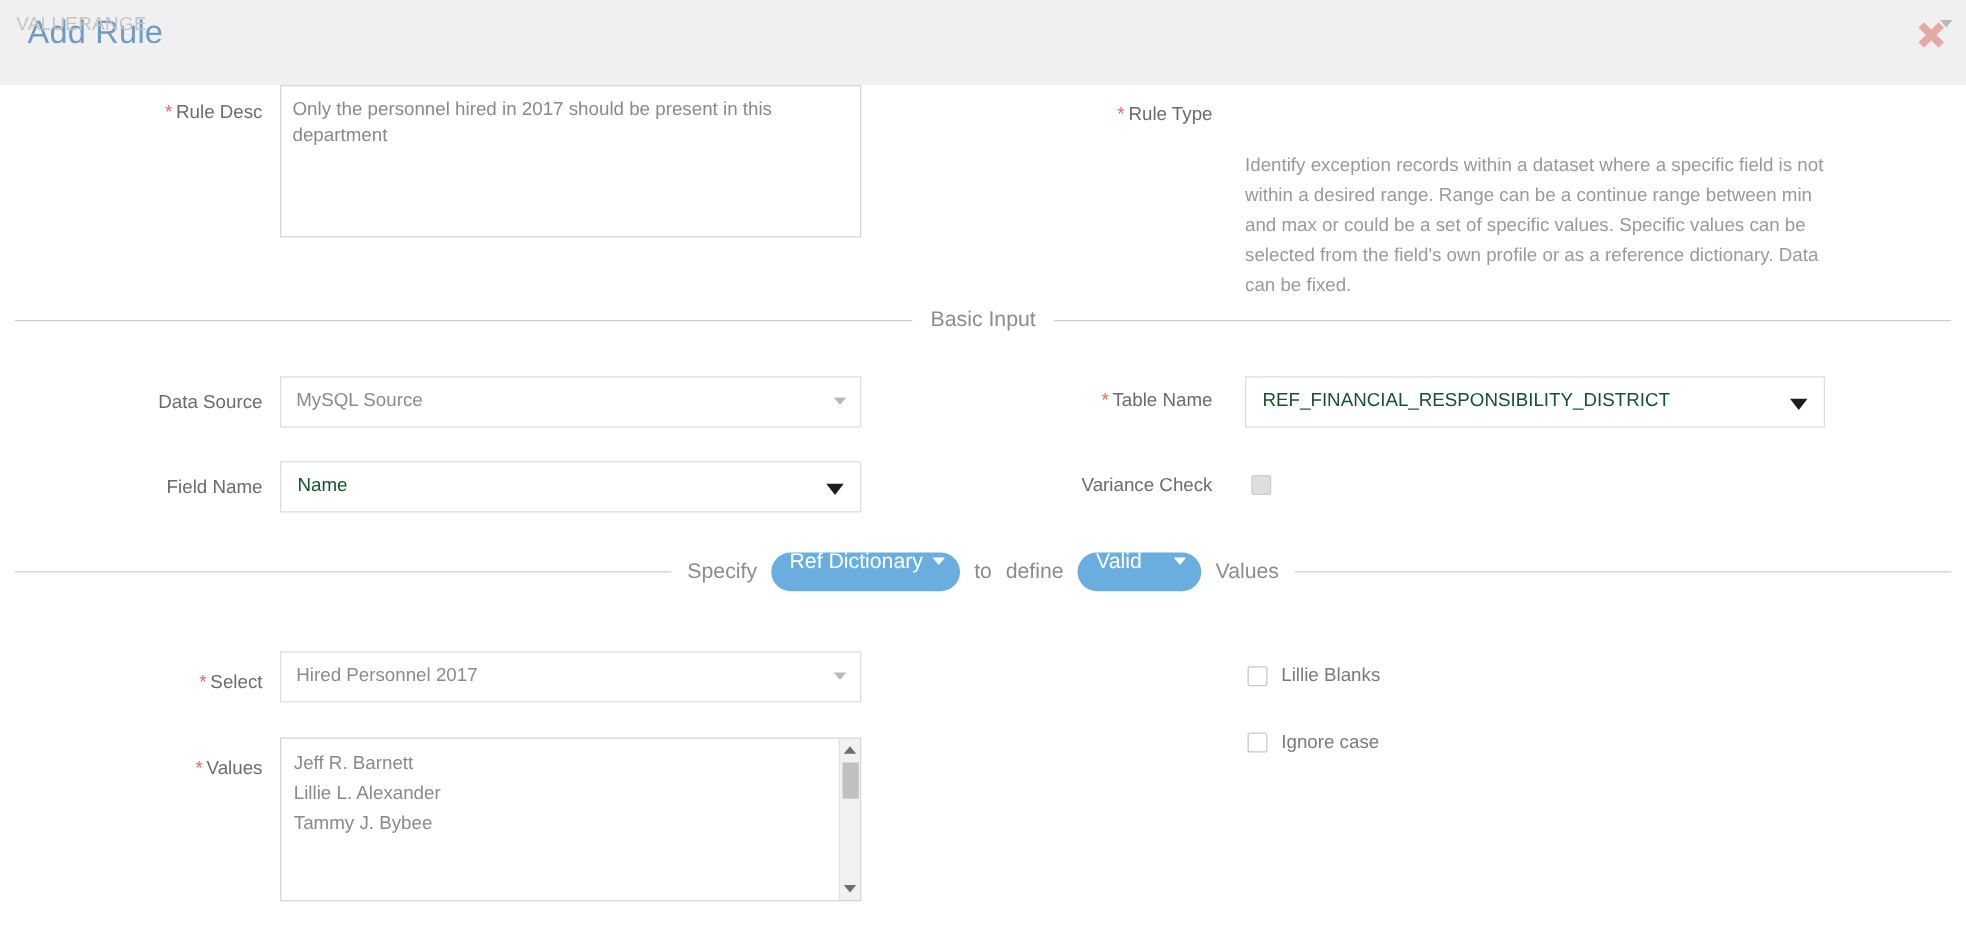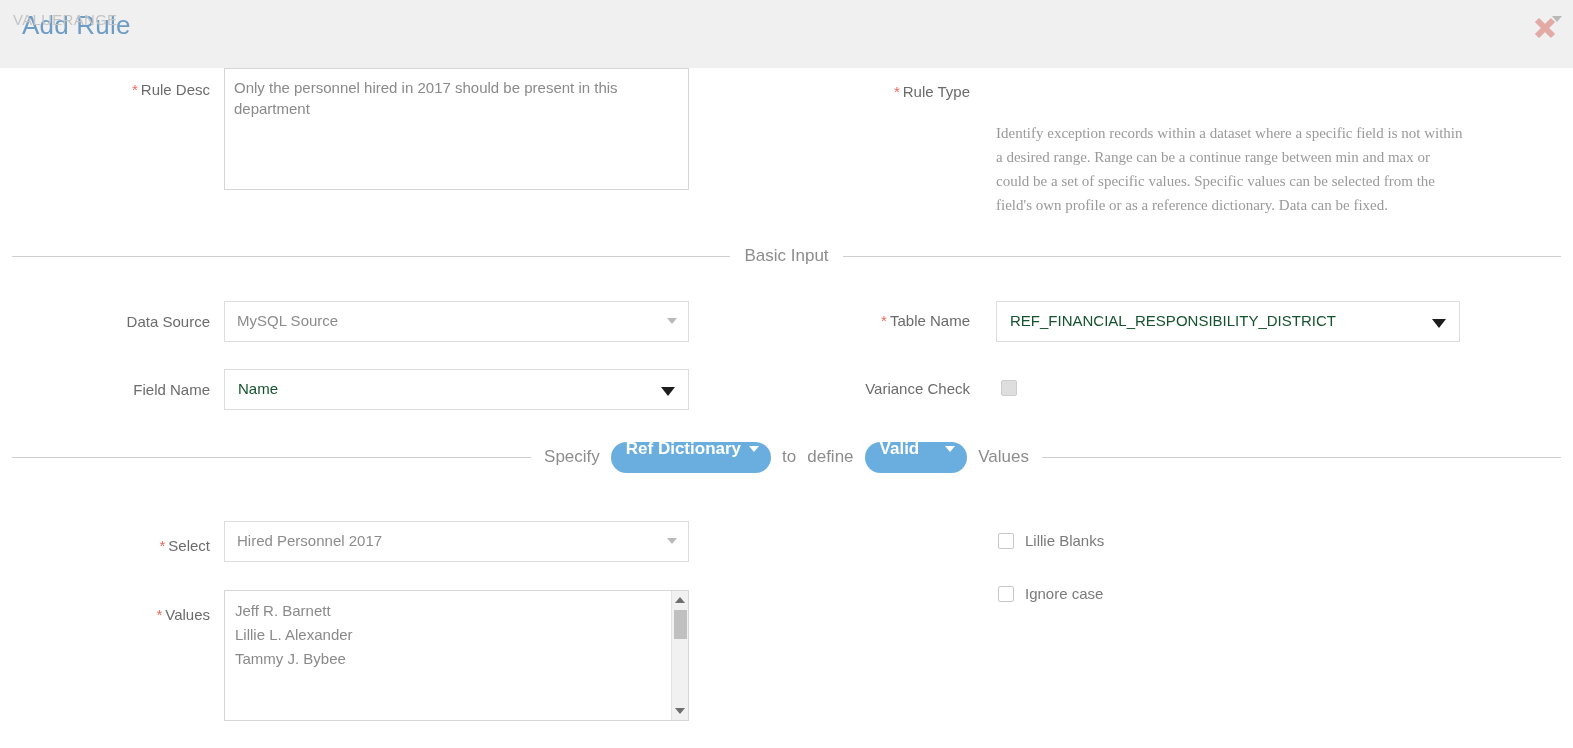--- a/index.html
+++ b/index.html
@@ -115,21 +115,20 @@
     border-top: 6px solid #b9b9b9;
   }
   .rule-type-desc {
     position: absolute;
     left: 996px;
     top: 121px;
     width: 470px;
     font-size: 15px;
     line-height: 24px;
     color: #9a9a9a;
-    font-family: Liberation Serif, serif;
   }
 
   
   .dd {
     position: absolute;
     box-sizing: border-box;
     background: #ffffff;
     border: 1px solid #dddddd;
     height: 41px;
   }
@@ -222,21 +221,20 @@
     align-items: center;
     background: #6aaee0;
     color: #ffffff;
     border-radius: 17px;
     height: 31px;
     font-size: 17px;
     padding: 0 12px 16px 15px;
     cursor: pointer;
     position: relative;
     box-sizing: border-box;
-    font-weight: bold;
   }
   .pill-label { margin-right: 8px; }
   .pill.wide .pill-label { margin-right: 26px; }
   .pill-caret {
     width: 0; height: 0;
     border-left: 5px solid transparent;
     border-right: 5px solid transparent;
     border-top: 6px solid #ffffff;
   }
 

